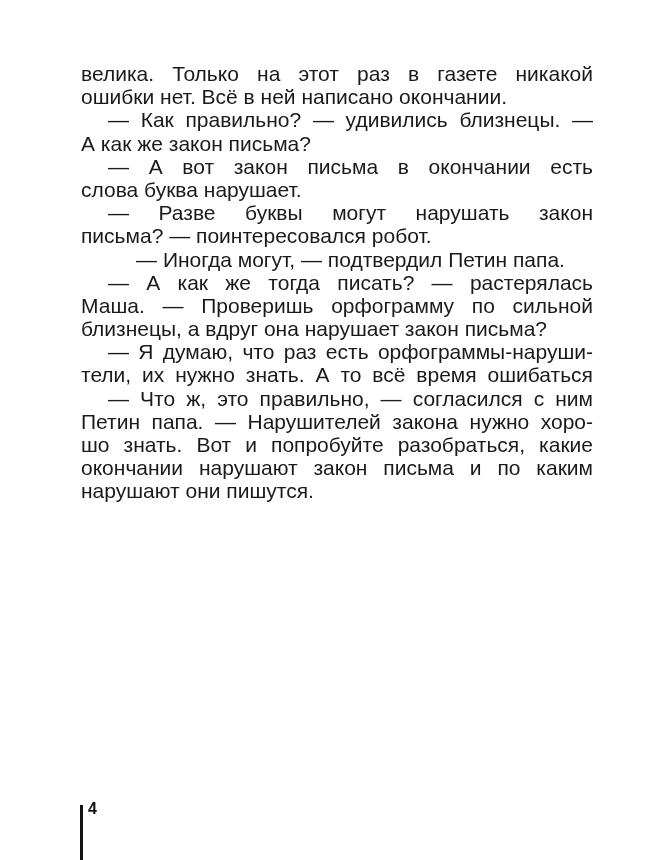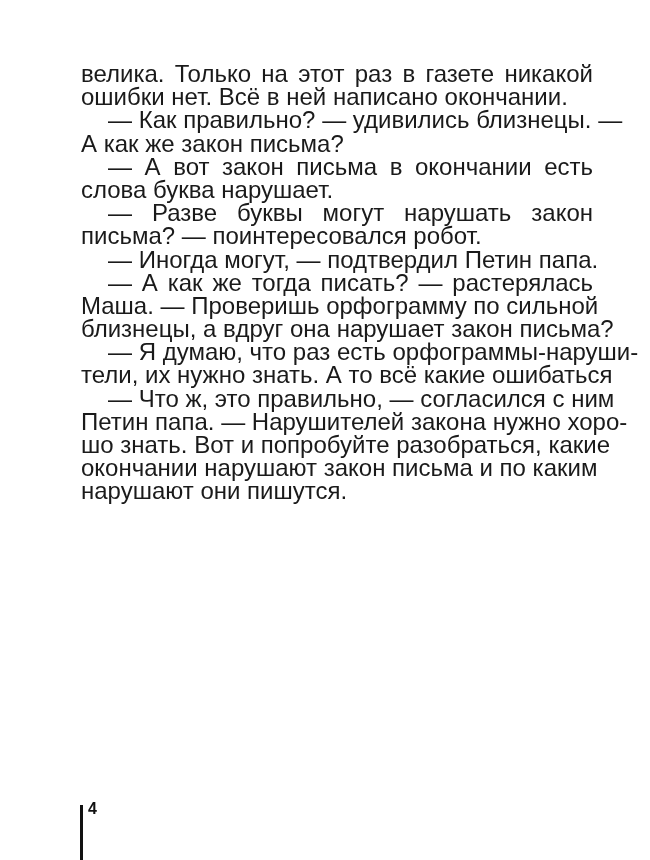--- a/index.html
+++ b/index.html
@@ -13,34 +13,35 @@
       position: relative;
       overflow: hidden;
       font-family: "Liberation Sans", sans-serif;
       color: #1a1a1a;
     }
     .page-text {
       position: absolute;
       left: 81px;
       top: 62px;
       width: 512px;
-      font-size: 24px;
+      font-size: 21px;
       line-height: 23.2px;
     }
     .line {
       display: block;
       white-space: nowrap;
       height: 23.2px;
     }
     .line.justify {
       text-align: justify;
       text-align-last: justify;
     }
     .line.indent {
       padding-left: 27px;
+      text-align: center;
     }
     .margin-rule {
       position: absolute;
       left: 80px;
       top: 805px;
       width: 2.5px;
       height: 55px;
       background: #111111;
     }
     .page-number {
@@ -62,21 +63,21 @@
   <span class="line">А как же закон письма?</span>
   <span class="line indent justify">— А вот закон письма в окончании есть</span>
   <span class="line">слова буква нарушает.</span>
   <span class="line indent justify">— Разве буквы могут нарушать закон</span>
   <span class="line">письма? — поинтересовался робот.</span>
   <span class="line indent">— Иногда могут, — подтвердил Петин папа.</span>
   <span class="line indent justify">— А как же тогда писать? — растерялась</span>
   <span class="line justify">Маша. — Проверишь орфограмму по сильной</span>
   <span class="line">близнецы, а вдруг она нарушает закон письма?</span>
   <span class="line indent justify">— Я думаю, что раз есть орфограммы-наруши-</span>
-  <span class="line justify">тели, их нужно знать. А то всё какие ошибаться</span>
+  <span class="line justify">тели, их нужно знать. А то всё время ошибаться</span>
   <span class="line indent justify">— Что ж, это правильно, — согласился с ним</span>
   <span class="line justify">Петин папа. — Нарушителей закона нужно хоро-</span>
   <span class="line justify">шо знать. Вот и попробуйте разобраться, какие</span>
   <span class="line justify">окончании нарушают закон письма и по каким</span>
   <span class="line">нарушают они пишутся.</span>
 </div>
 
 <div class="margin-rule"></div>
 <div class="page-number">4</div>
 

